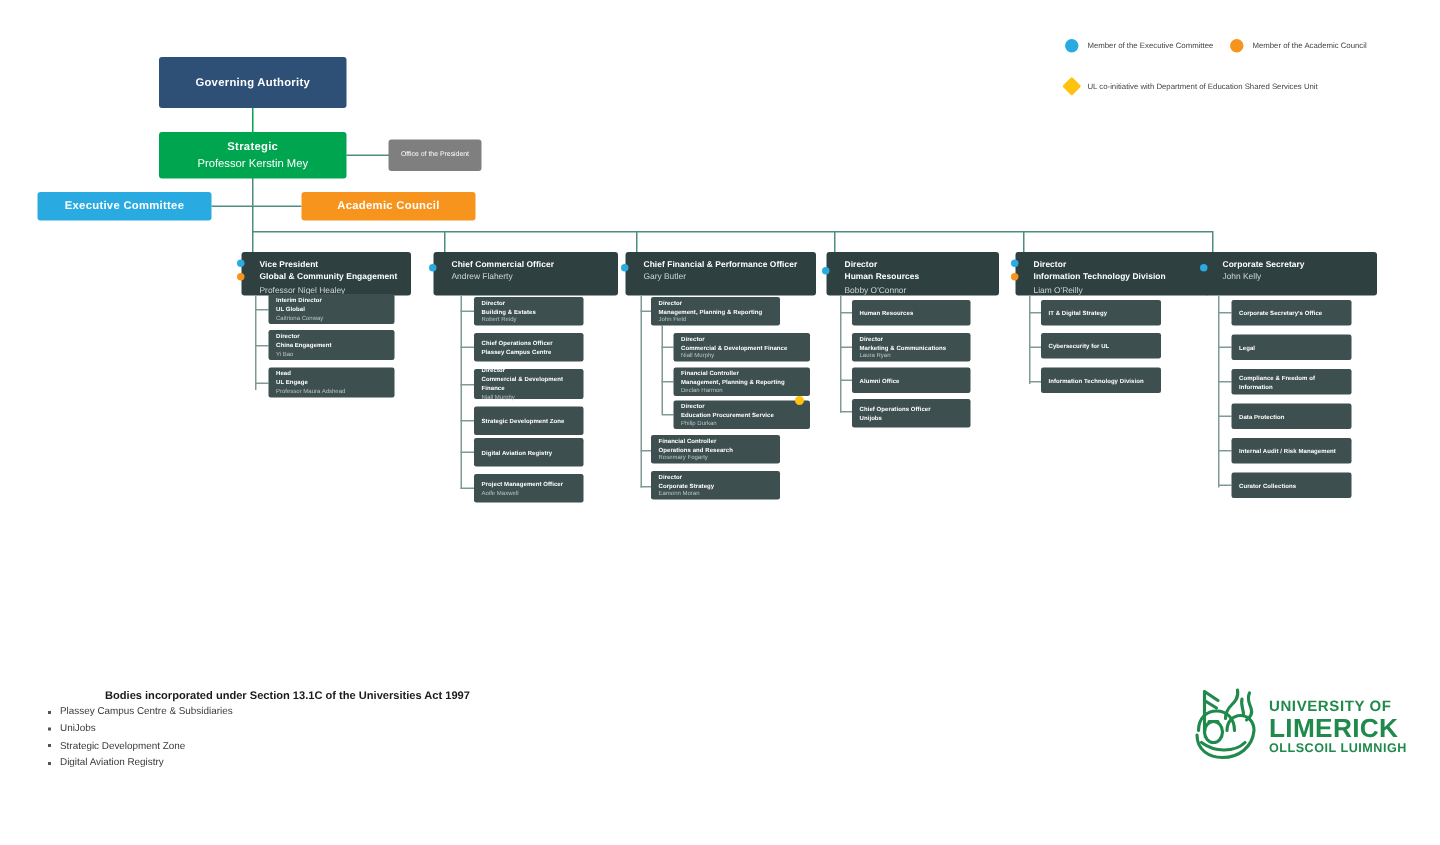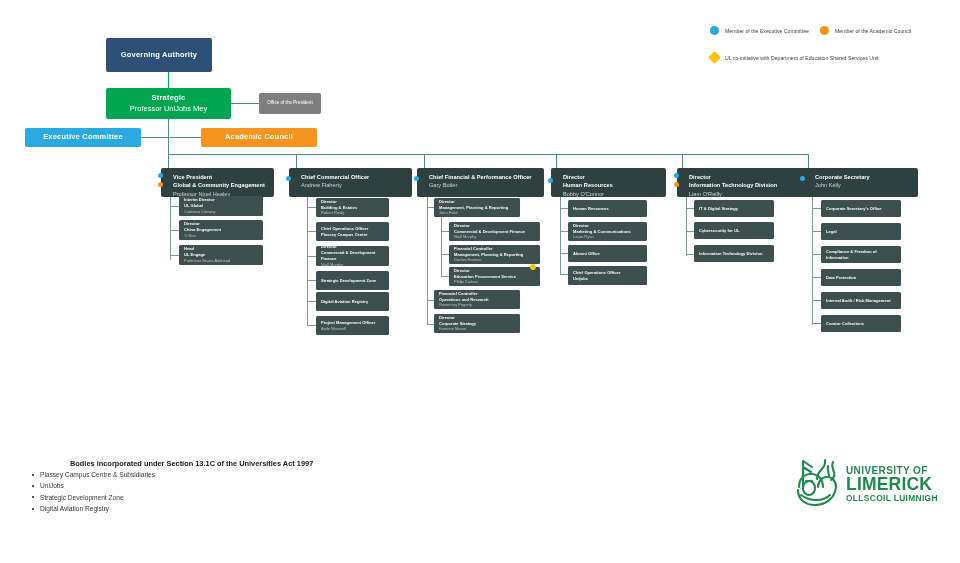--- a/index.html
+++ b/index.html
@@ -100,27 +100,27 @@
   <div class="ln lnh" style="left:231px; top:103px; width:29px; height:1px; background:#4c8d7f;"></div>
 
   <div class="ln lnv" style="left:168px; top:118px; width:1px; height:19px; background:#4c8d7f;"></div>
 
   <div class="ln lnh" style="left:141px; top:137px; width:60px; height:1px; background:#4c8d7f;"></div>
 
   <div class="ln lnv" style="left:168px; top:137px; width:1px; height:17px; background:#4c8d7f;"></div>
 
   <div class="ln lnh" style="left:168px; top:154px; width:640px; height:1px; background:#4c8d7f;"></div>
 
-  <div class="abox topbox" style="left:106px; top:38px; width:106px; height:34px; background:#2e5077;">
+  <div class="abox topbox" style="left:106px; top:38px; width:125px; height:34px; background:#2e5077;">
     <span class="t1">Governing Authority</span>
   </div>
 
   <div class="abox topbox" style="left:106px; top:88px; width:125px; height:31px; background:#00a550;">
     <span class="t1">Strategic</span>
-    <span class="t2">Professor UniJobs Mey</span>
+    <span class="t2">Professor Kerstin Mey</span>
   </div>
 
   <div class="abox topbox" style="left:259px; top:93px; width:62px; height:21px; background:#7f7f7f;">
     <span class="t2" style="font-size:4.6px;">Office of the President</span>
   </div>
 
   <div class="abox topbox" style="left:201px; top:128px; width:116px; height:19px; background:#f7941e;">
     <span class="t1">Academic Council</span>
   </div>
 

